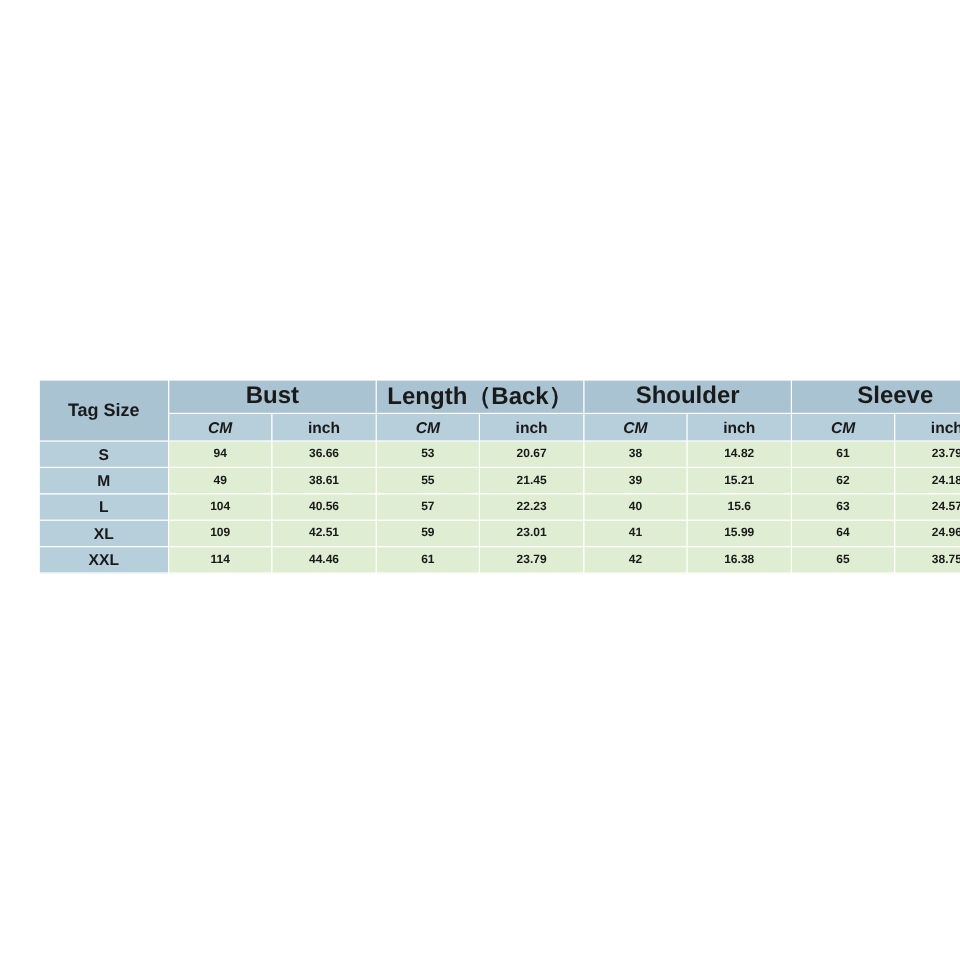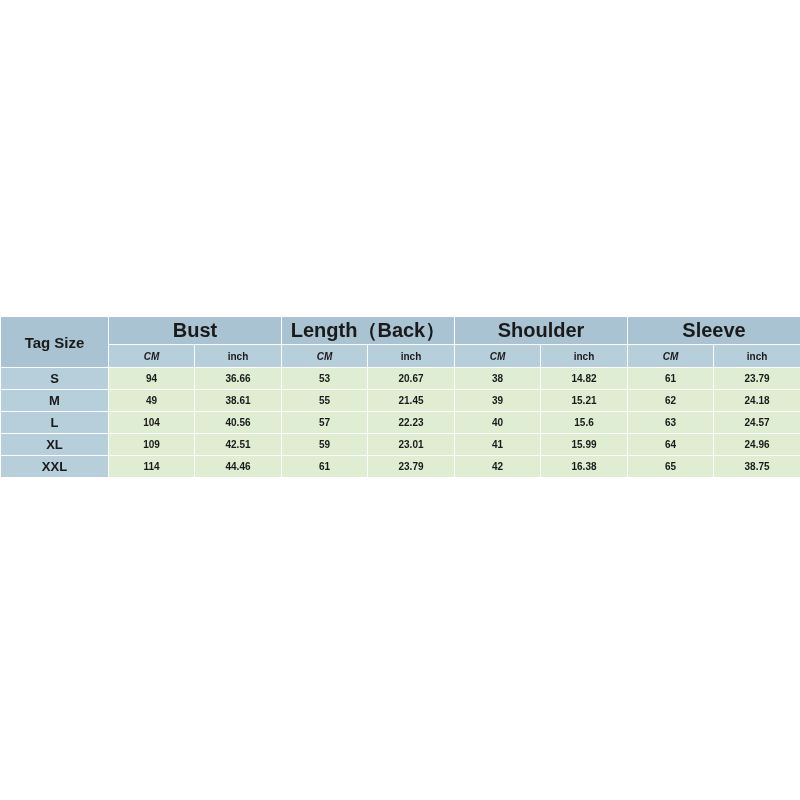--- a/index.html
+++ b/index.html
@@ -17,20 +17,21 @@
     position: relative;
     width: 800px;
     height: 800px;
     background: #ffffff;
   }
   #table-wrap {
     position: absolute;
     left: 0px;
     top: 316px;
     width: 720px;
+    padding-left: 32px;
   }
   table.size-chart {
     border-collapse: collapse;
     width: 800px;
     table-layout: fixed;
   }
   table.size-chart td,
   table.size-chart th {
     border: 1px solid #ffffff;
     text-align: center;
@@ -41,21 +42,21 @@
   }
   
   .hdr-blue {
     background: #a9c3d2;
     font-size: 20px;
     height: 25px;
   }
   
   .sub-blue {
     background: #b7cedb;
-    font-size: 10px;
+    font-size: 13px;
     height: 22px;
     font-style: italic;
   }
   .sub-blue.noital {
     font-style: normal;
     margin-top: 20px;
   }
   
   .size-cell {
     background: #b7cedb;

